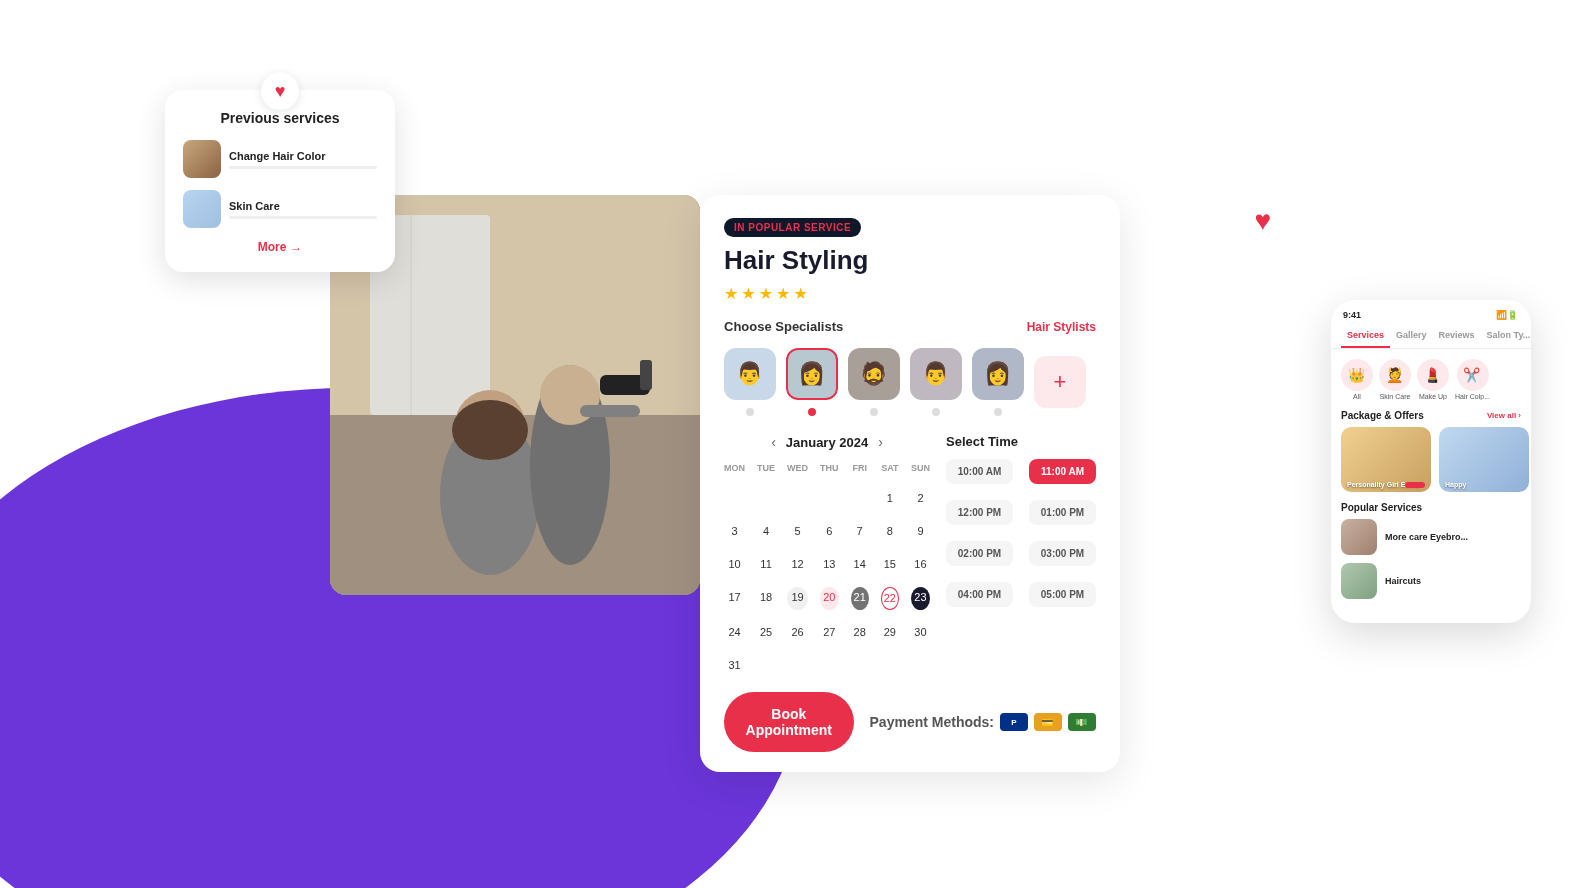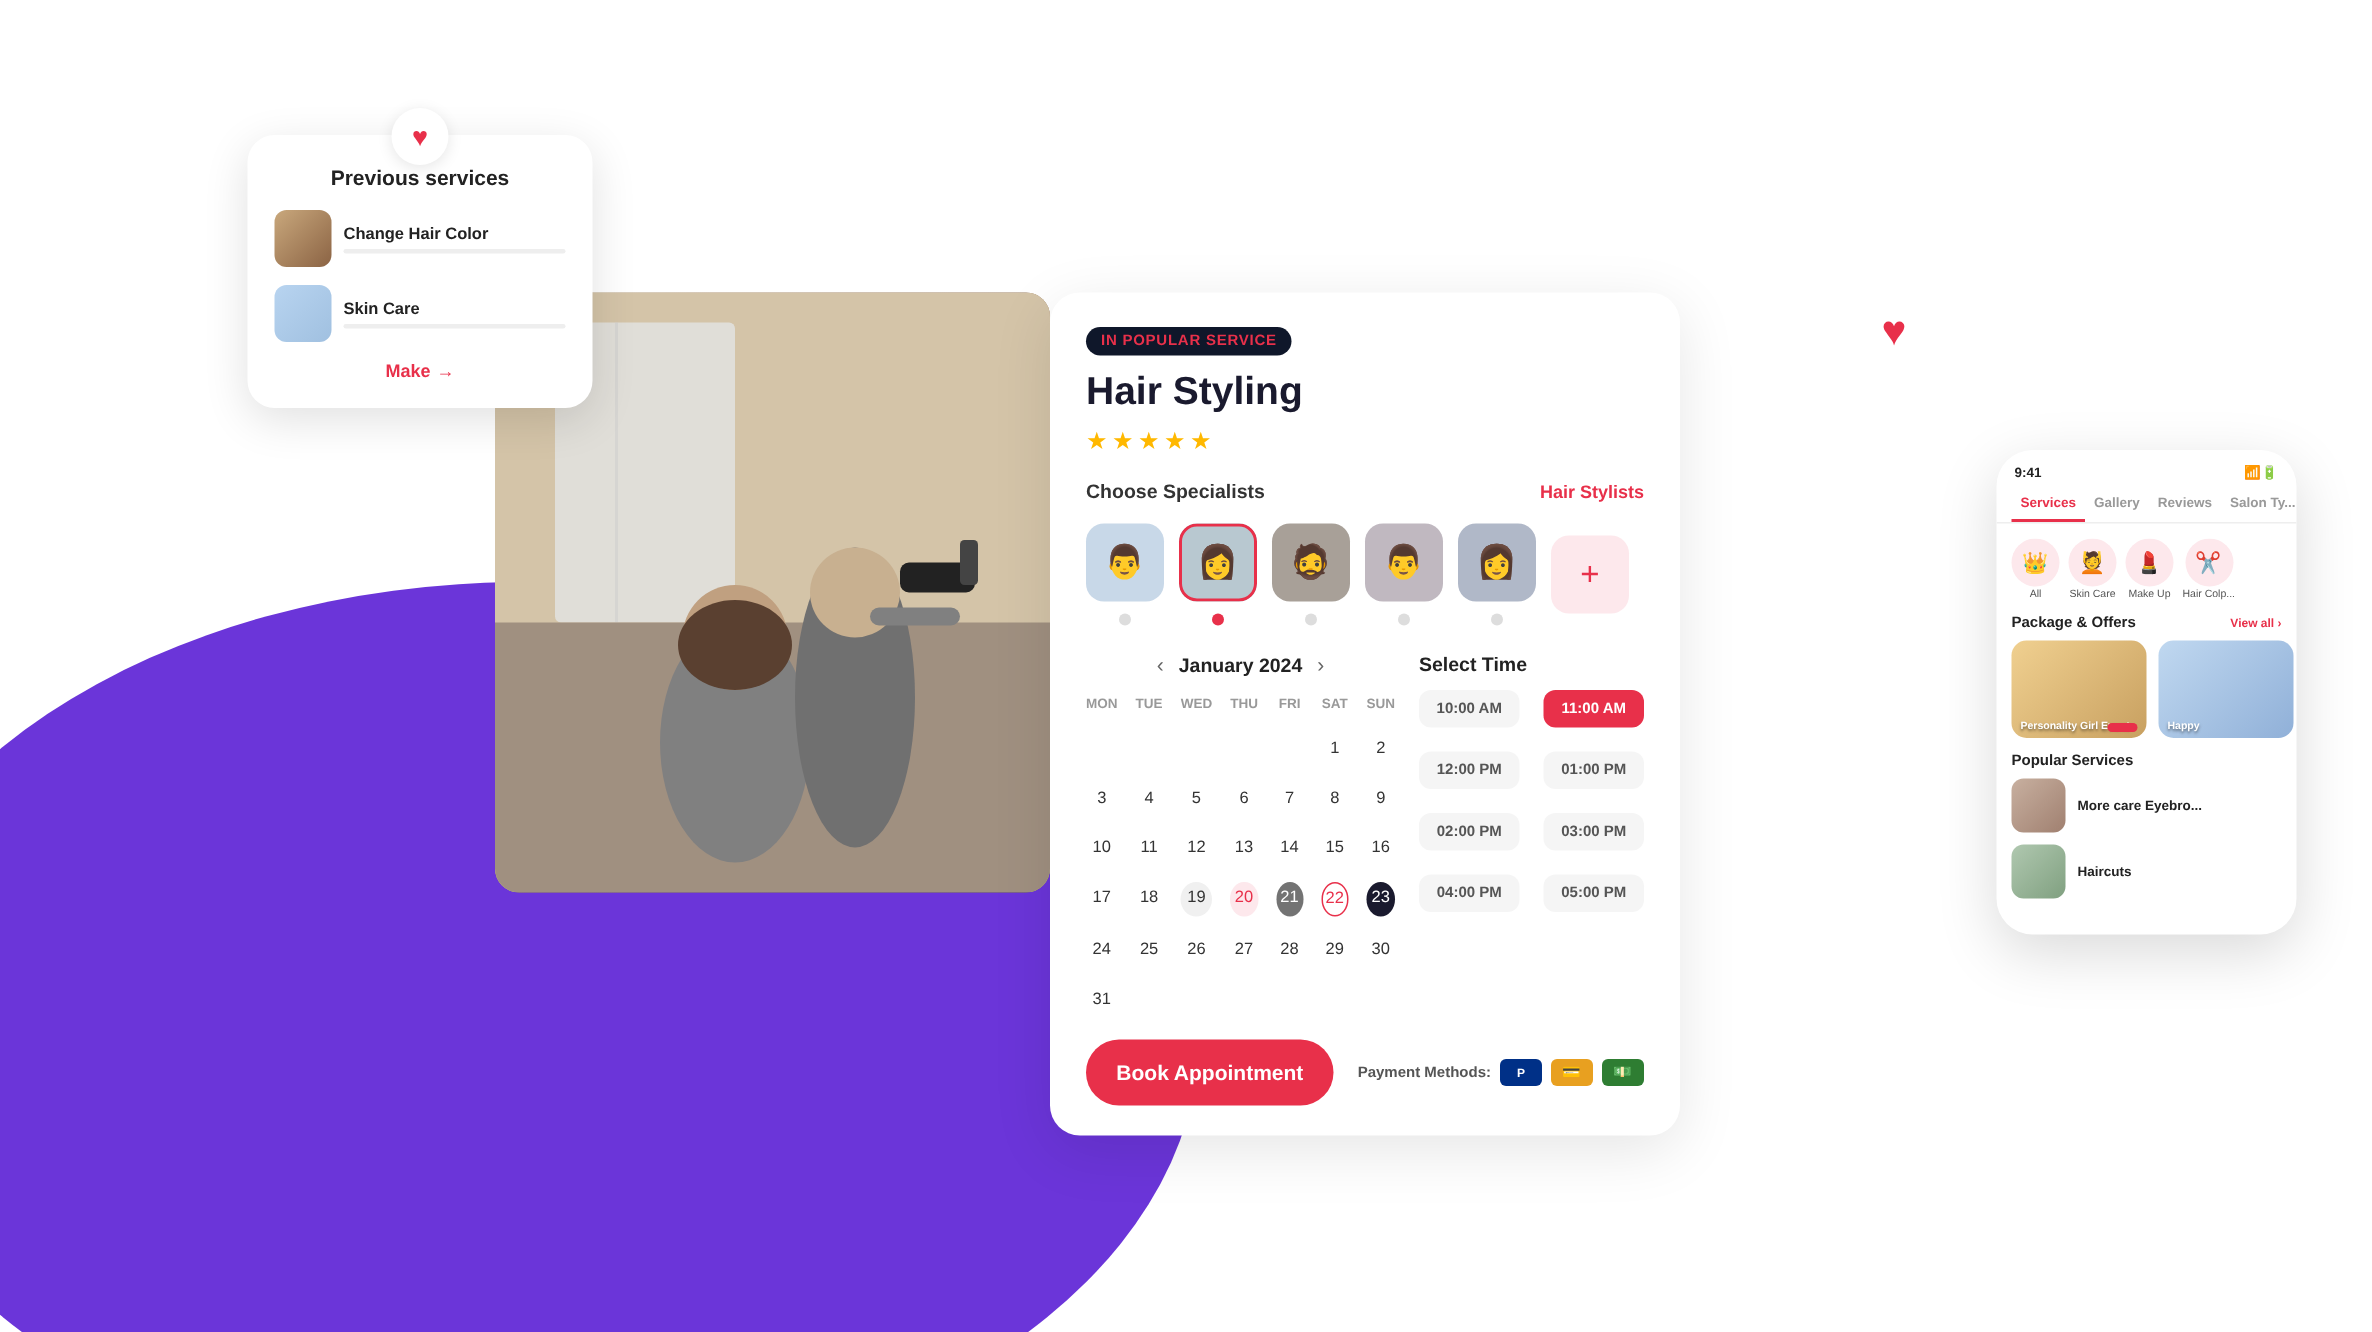--- a/index.html
+++ b/index.html
@@ -338,21 +338,21 @@
       font-size: 14px;
       font-weight: 700;
       cursor: pointer;
     }
     .payment-section {
       display: flex;
       align-items: center;
       gap: 6px;
     }
     .payment-label {
-      font-size: 10px;
+      font-size: 14px;
       font-weight: 600;
       color: #555;
     }
     .payment-icon {
       width: 28px;
       height: 18px;
       border-radius: 4px;
       display: flex;
       align-items: center;
       justify-content: center;
@@ -541,21 +541,21 @@
 
   <div class="service-item">
     <div class="service-thumb service-thumb-skin"></div>
     <div class="service-info">
       <div class="service-name">Skin Care</div>
       <div class="service-bar"></div>
     </div>
   </div>
 
   <div class="more-link">
-    <span>Make</span>
+    <span>More</span>
     <span>→</span>
   </div>
 </div>
 
 <div class="main-photo">
   <div class="main-photo-inner">
 
     <svg width="370" height="400" viewBox="0 0 370 400">
 
       <rect width="370" height="400" fill="#d4c4a8"></rect>

